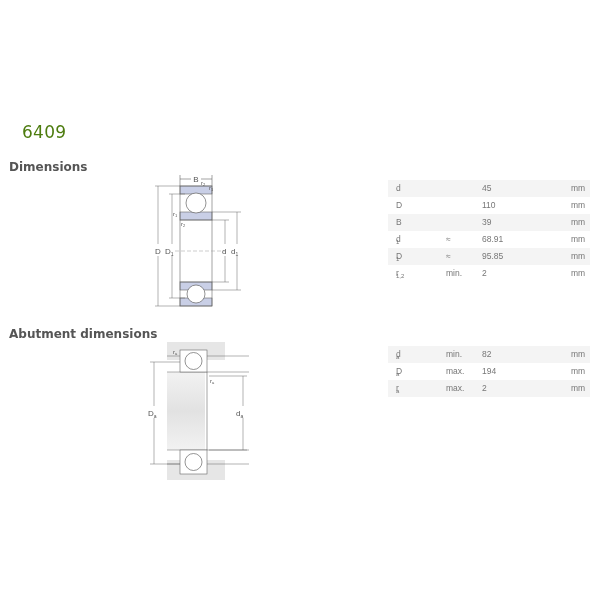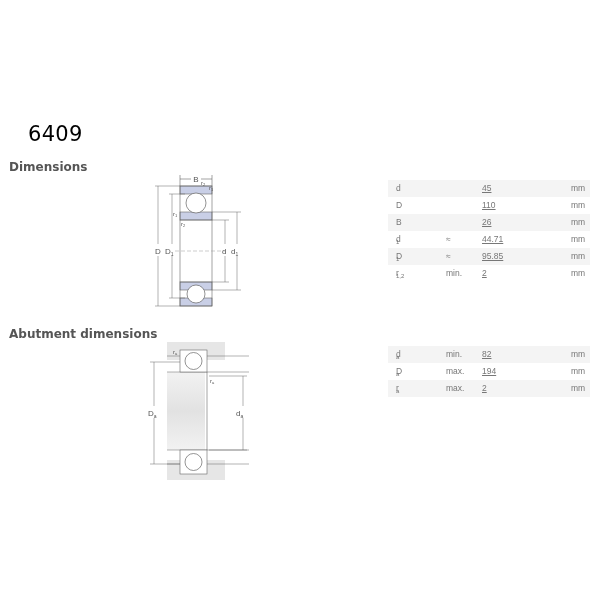--- a/index.html
+++ b/index.html
@@ -1,26 +1,26 @@
 <!DOCTYPE html>
 <html><head>
 <meta charset="utf-8">
 <style>
   html, body { margin:0; padding:0; background:#ffffff; }
   body { width:600px; height:600px; position:relative; overflow:hidden;
          font-family: "DejaVu Sans", sans-serif; color:#555; }
-  .title { position:absolute; left:28px; top:122px; font-size:21px; color:#000000; letter-spacing:0.3px; }
+  .title { position:absolute; left:22px; top:122px; font-size:17px; color:#4d7c0f; letter-spacing:0.3px; }
   .section { position:absolute; left:9px; font-size:12px; font-weight:bold; color:#555; }
   .table { position:absolute; left:388px; width:202px; font-family:"Liberation Sans", sans-serif; font-size:8.5px; color:#777; }
   .row { position:relative; height:17px; line-height:17px; }
   .row.alt { background:#f4f4f4; }
   .row span { position:absolute; top:0; }
   .c-sym { left:8px; }
   .c-qual { left:58px; }
-  .c-val { left:94px;text-decoration:underline; }
+  .c-val { left:94px; }
   .c-unit { left:183px; }
   sub { font-size:6px; vertical-align:-2px; line-height:0; }
   svg { position:absolute; }
 </style>
 </head>
 <body>
 
 <div class="title">6409</div>
 
 <div class="section" style="top:160px;">Dimensions</div>
@@ -92,27 +92,27 @@
       </span>
     <span class="c-qual"></span>
     <span class="c-val">110</span>
     <span class="c-unit">mm</span>
   </div>
   <div class="row alt">
     <span class="c-sym">
         <span>B</span>
       </span>
     <span class="c-qual"></span>
-    <span class="c-val">26</span>
+    <span class="c-val">39</span>
     <span class="c-unit">mm</span>
   </div>
   <div class="row">
     <span class="c-sym"><span>d</span><sub>1</sub></span>
     <span class="c-qual">≈</span>
-    <span class="c-val">44.71</span>
+    <span class="c-val">68.91</span>
     <span class="c-unit">mm</span>
   </div>
   <div class="row alt">
     <span class="c-sym"><span>D</span><sub>1</sub></span>
     <span class="c-qual">≈</span>
     <span class="c-val">95.85</span>
     <span class="c-unit">mm</span>
   </div>
   <div class="row">
     <span class="c-sym"><span>r</span><sub>1,2</sub></span>

